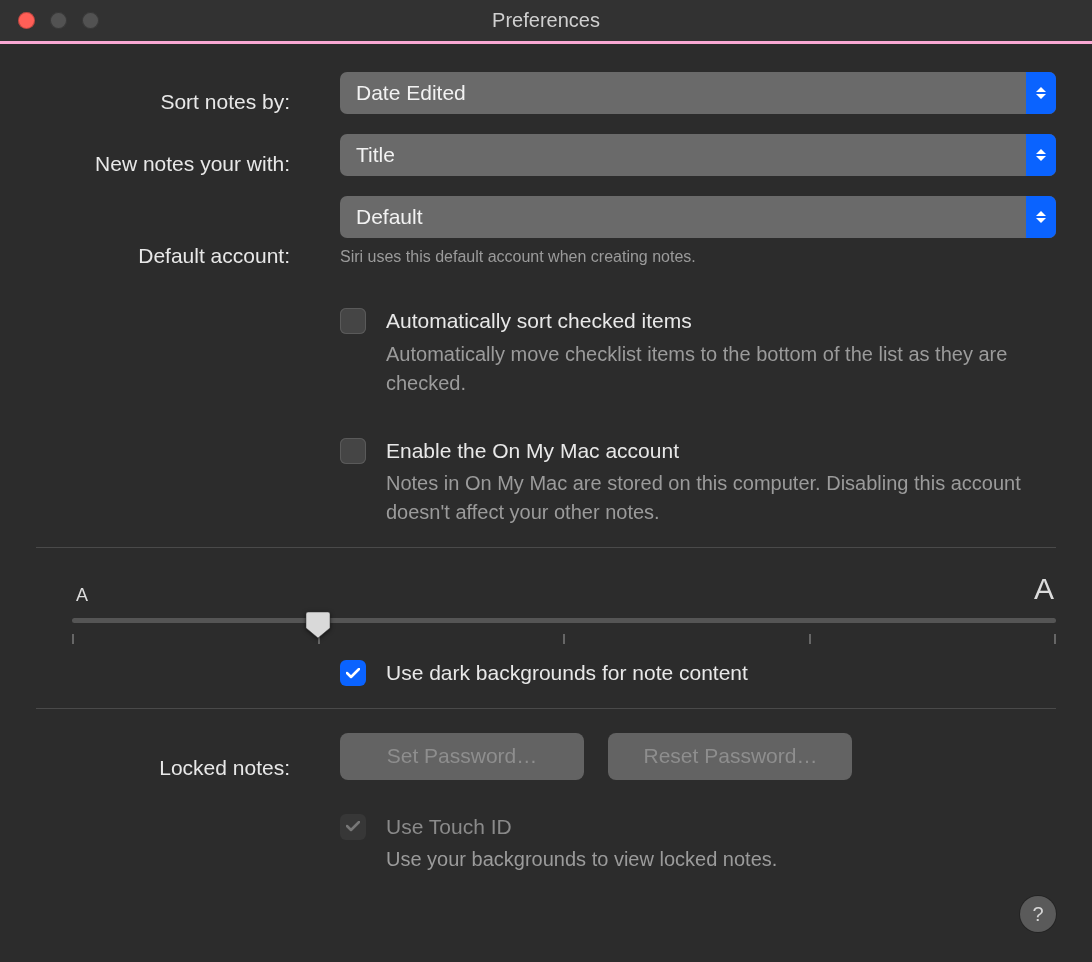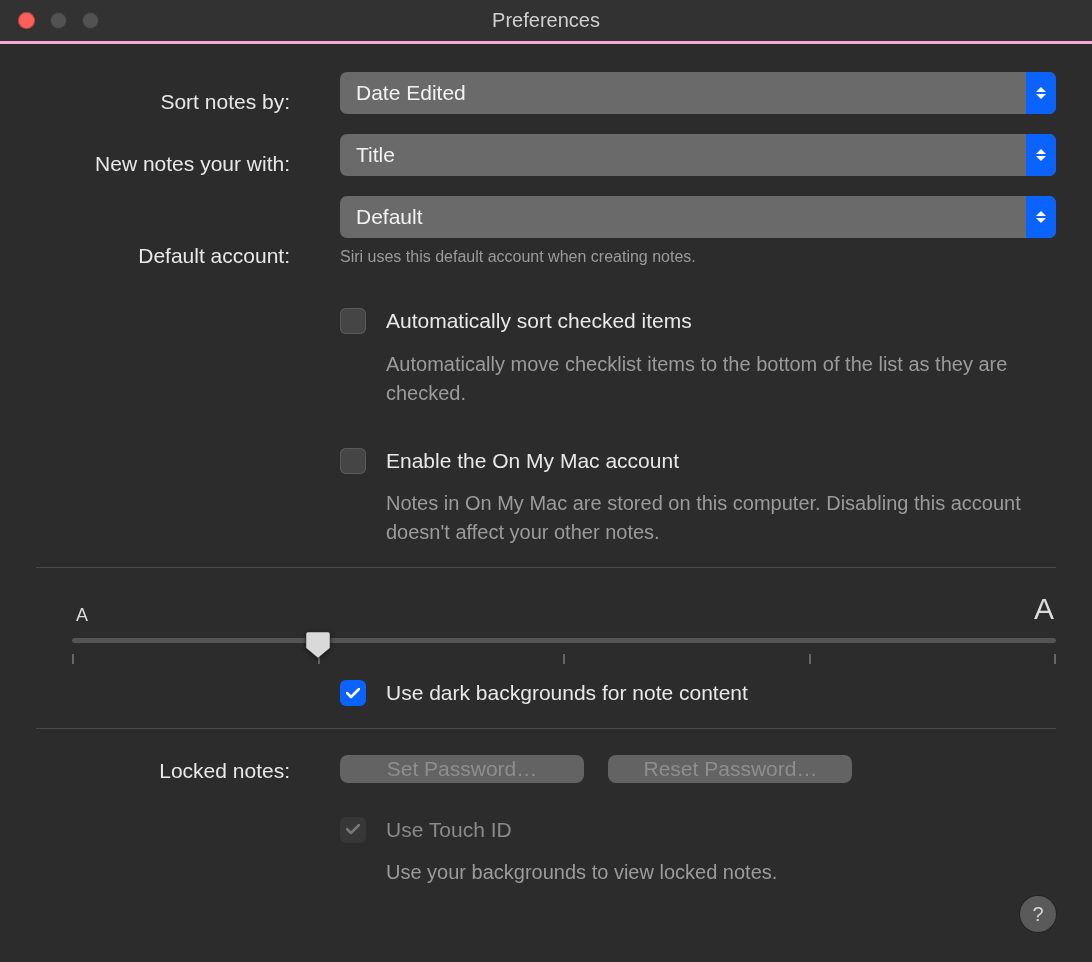--- a/index.html
+++ b/index.html
@@ -140,21 +140,21 @@
   .check-label {
     font-size: 21px;
     color: #e8e8e8;
     line-height: 1.4;
   }
   .check-label.disabled { color: #8a8a8a; }
   .check-desc {
     font-size: 20px;
     color: #9b9b9b;
     line-height: 1.45;
-    margin-top: 14px;
+    margin-top: 4px;
   }
 
   
   .divider {
     height: 1px;
     background: #4a4a4a;
     margin: 14px 0 24px 0;
   }
 
   
@@ -195,21 +195,21 @@
     width: 26px; height: 30px;
     transform: translateX(-50%);
   }
   .thumb svg { filter: drop-shadow(0 1px 2px rgba(0,0,0,.6)); }
 
   
   .btn {
     display: inline-flex;
     align-items: center;
     justify-content: center;
-    height: 28px;
+    height: 47px;
     padding: 0 26px;
     min-width: 244px;
     background: #636363;
     border-radius: 8px;
     font-size: 21px;
     color: #8e8e8e;
     margin-right: 20px;
     user-select: none;
   }
 

